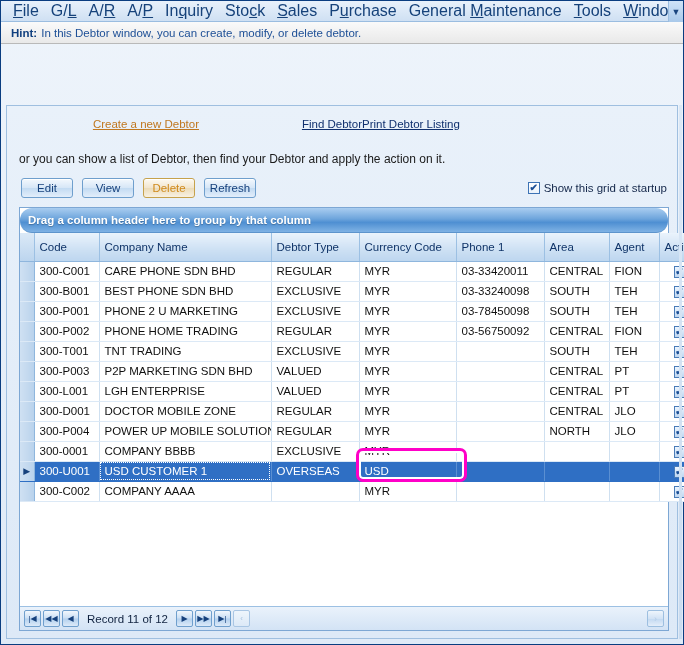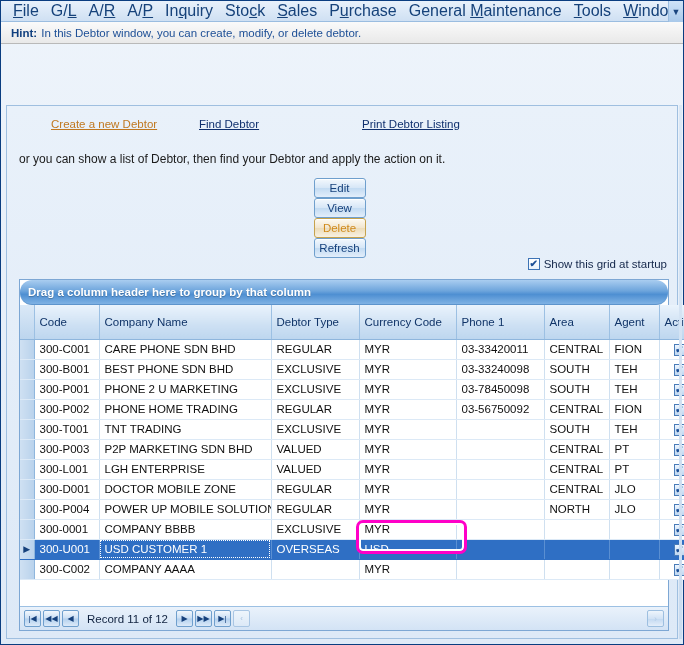--- a/index.html
+++ b/index.html
@@ -128,34 +128,34 @@
   .youcan{
     font-size:12px;font-weight:bold;color:#12367a;
     padding:12px 0 0 12px;
   }
   .links-row{
     display:flex;padding:12px 0 0 44px;
   }
   .link{
     font-size:11.5px;text-decoration:underline;white-space:nowrap;
     cursor:pointer;
+    text-align:right;
   }
   .link.l1{color:#c07820;width:148px;}
   .link.l2{color:#10306e;width:163px;}
   .link.l3{color:#10306e;}
   .desc{
     font-size:12px;color:#1b1b1b;padding:22px 0 0 12px;
   }
 
   
   .btnrow{
     display:flex;align-items:center;
     padding:12px 10px 0 14px;
     position:relative;
-    flex-direction:column;
   }
   .btn{
     min-width:52px;height:20px;
     background:linear-gradient(#f3f8fd,#d7e7f7 48%,#c3dbf2 52%,#e3eefb);
     border:1px solid #6f9fcd;border-radius:3px;
     box-sizing:border-box;
     display:flex;align-items:center;justify-content:center;
     font-size:11.5px;color:#16417c;
     margin-right:9px;cursor:pointer;
     box-shadow:inset 0 1px 0 #ffffff;
@@ -199,21 +199,21 @@
   }
   table.grid{
     border-collapse:collapse;width:100%;table-layout:fixed;
     font-size:11.5px;
   }
   table.grid th{
     background:linear-gradient(#eaf3fc,#cde0f3 60%,#bdd6ef);
     border-right:1px solid #9cc0e3;
     border-bottom:1px solid #8fb6dd;
     color:#103468;font-weight:normal;text-align:left;
-    padding:3px 5px;height:34px;box-sizing:border-box;
+    padding:3px 5px;height:28px;box-sizing:border-box;
     white-space:nowrap;overflow:hidden;
   }
   table.grid th.ind{
     width:14px;padding:0;
     background:linear-gradient(#dbe9f7,#bcd5ee);
   }
   table.grid td{
     border-right:1px solid #cfe0f0;
     border-bottom:1px solid #dce9f6;
     padding:2px 5px;height:20px;box-sizing:border-box;

